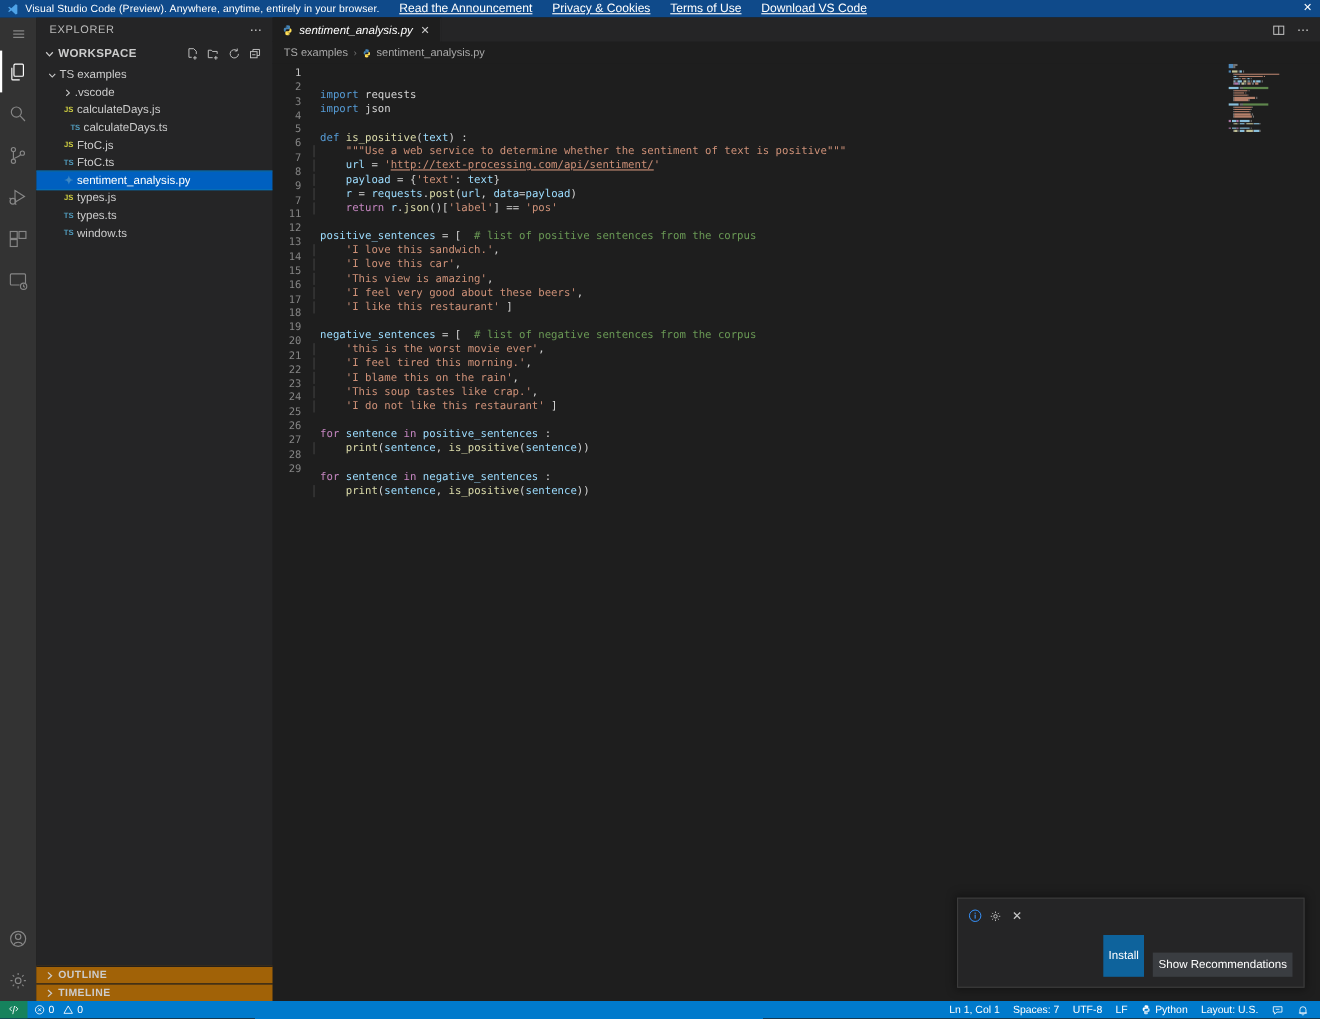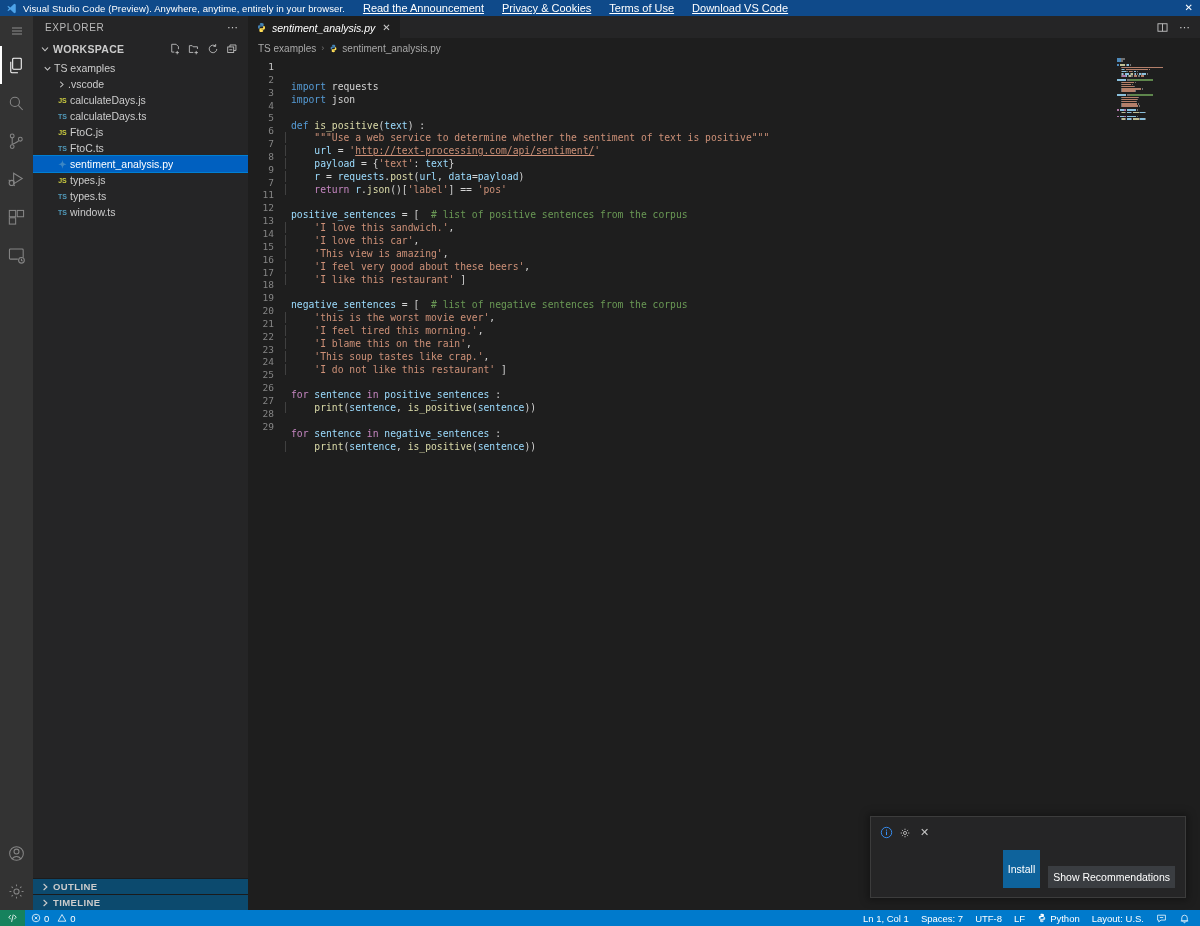--- a/index.html
+++ b/index.html
@@ -96,21 +96,21 @@
     width: 15px; display: inline-flex; align-items: center; justify-content: center;
     font-size: 7px; font-weight: bold; flex: 0 0 15px;
   }
   .ficon.js { color: #cbcb41; }
   .ficon.ts { color: #519aba; }
   .ficon.py { color: #3c87c4; }
   .row .rowlabel { overflow: hidden; text-overflow: ellipsis; }
   #sidebar-bottom { position: absolute; bottom: 0; left: 0; width: 215px; }
   .panel-bar {
     height: 16px; display: flex; align-items: center;
-    background: #0c4a6e; border-top: 1px solid #1b1b1c;
+    background: #a16207; border-top: 1px solid #1b1b1c;
     font-size: 9.5px; font-weight: bold; letter-spacing: .4px;
     color: #cccccc; padding-left: 6px; gap: 2px; cursor: pointer;
   }
   
   #editor-group {
     flex: 1 1 auto; height: 894px; display: flex; flex-direction: column;
     background: #1e1e1e; position: relative;
   }
   #tabs-row {
     height: 22px; background: #252526; display: flex; align-items: stretch;
@@ -376,21 +376,21 @@
         <div class="row" style="padding-left: 22px;">
           <svg viewBox="0 0 12 12" width="11" height="11" style="flex: 0 0 13px;">
             <path d="M4.6 3 7.7 6 4.6 9" fill="none" stroke="#cccccc" stroke-width="1.1"></path>
           </svg>
           <span class="rowlabel">.vscode</span>
         </div>
         <div class="row" style="padding-left: 22px;">
           <span class="ficon js">JS</span>
           <span class="rowlabel">calculateDays.js</span>
         </div>
-        <div class="row" style="padding-left: 22px;">
+        <div class="row" style="padding-left: 28px;">
           <span class="ficon ts">TS</span>
           <span class="rowlabel">calculateDays.ts</span>
         </div>
         <div class="row" style="padding-left: 22px;">
           <span class="ficon js">JS</span>
           <span class="rowlabel">FtoC.js</span>
         </div>
         <div class="row" style="padding-left: 22px;">
           <span class="ficon ts">TS</span>
           <span class="rowlabel">FtoC.ts</span>

